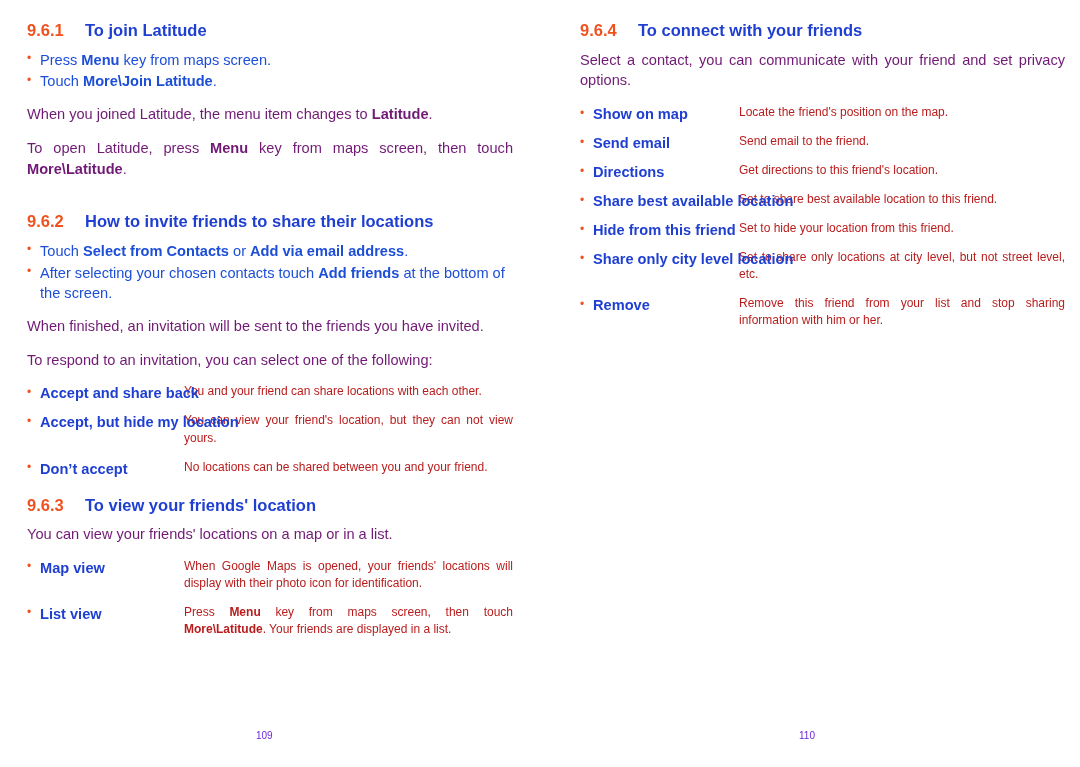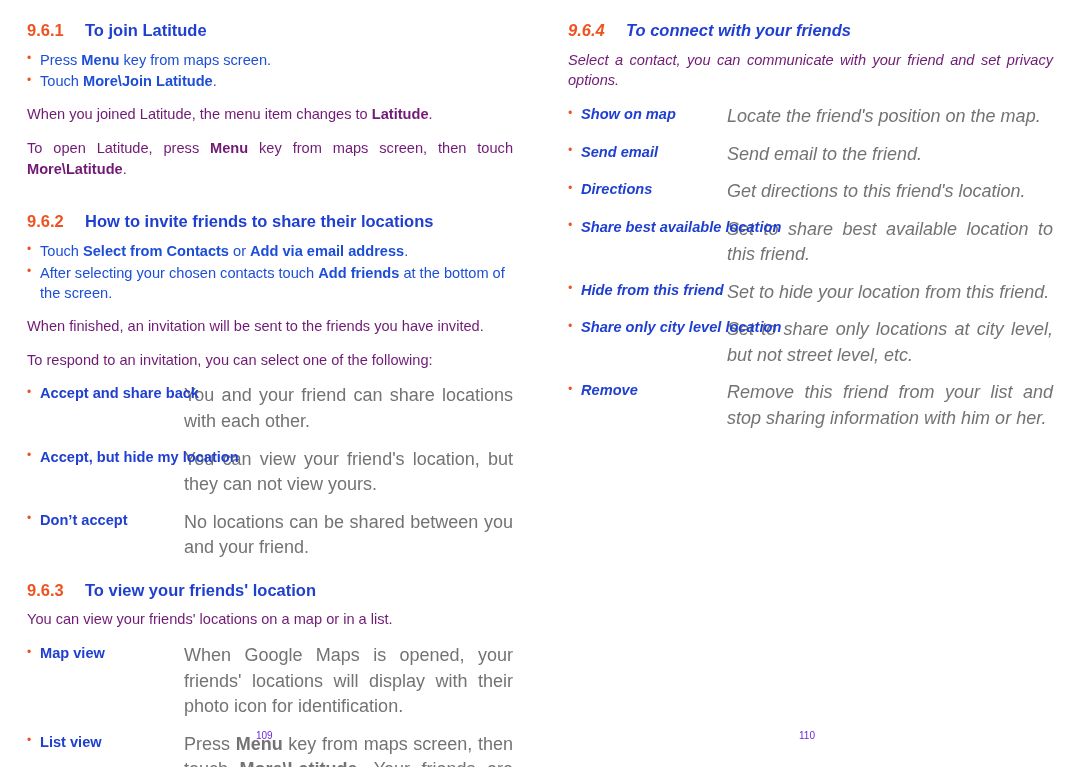--- a/index.html
+++ b/index.html
@@ -17,21 +17,21 @@
   .page {
     position: relative;
     width: 1080px;
     height: 767px;
   }
   .col {
     position: absolute;
     top: 20px;
   }
   .col-left  { left: 27px;  width: 486px; }
-  .col-right { left: 568px; width: 485px; font-style: italic; }
+  .col-right { left: 580px; width: 485px; }
 
   
   .h-sec {
     margin: 0 0 9px 0;
     font-size: 16.5px;
     font-weight: bold;
     line-height: 1.25;
     white-space: nowrap;
   }
   .h-sec .num {
@@ -101,24 +101,24 @@
     content: "\2022";
     position: absolute;
     left: 0;
     top: -0.5px;
     color: #f0521f;
     font-weight: normal;
     font-size: 12px;
     line-height: 1.55;
   }
   .dl-desc {
-    font-size: 18px;
+    font-size: 12px;
     line-height: 1.42;
     text-align: justify;
-    color: #737373;
+    color: #b91c1c;
   }
   .col-left  .dl-desc { margin-left: 157px; }
   .col-right .dl-desc { margin-left: 159px; }
 
   
   .folio {
     position: absolute;
     bottom: 26px;
     font-size: 10px;
     font-weight: normal;

